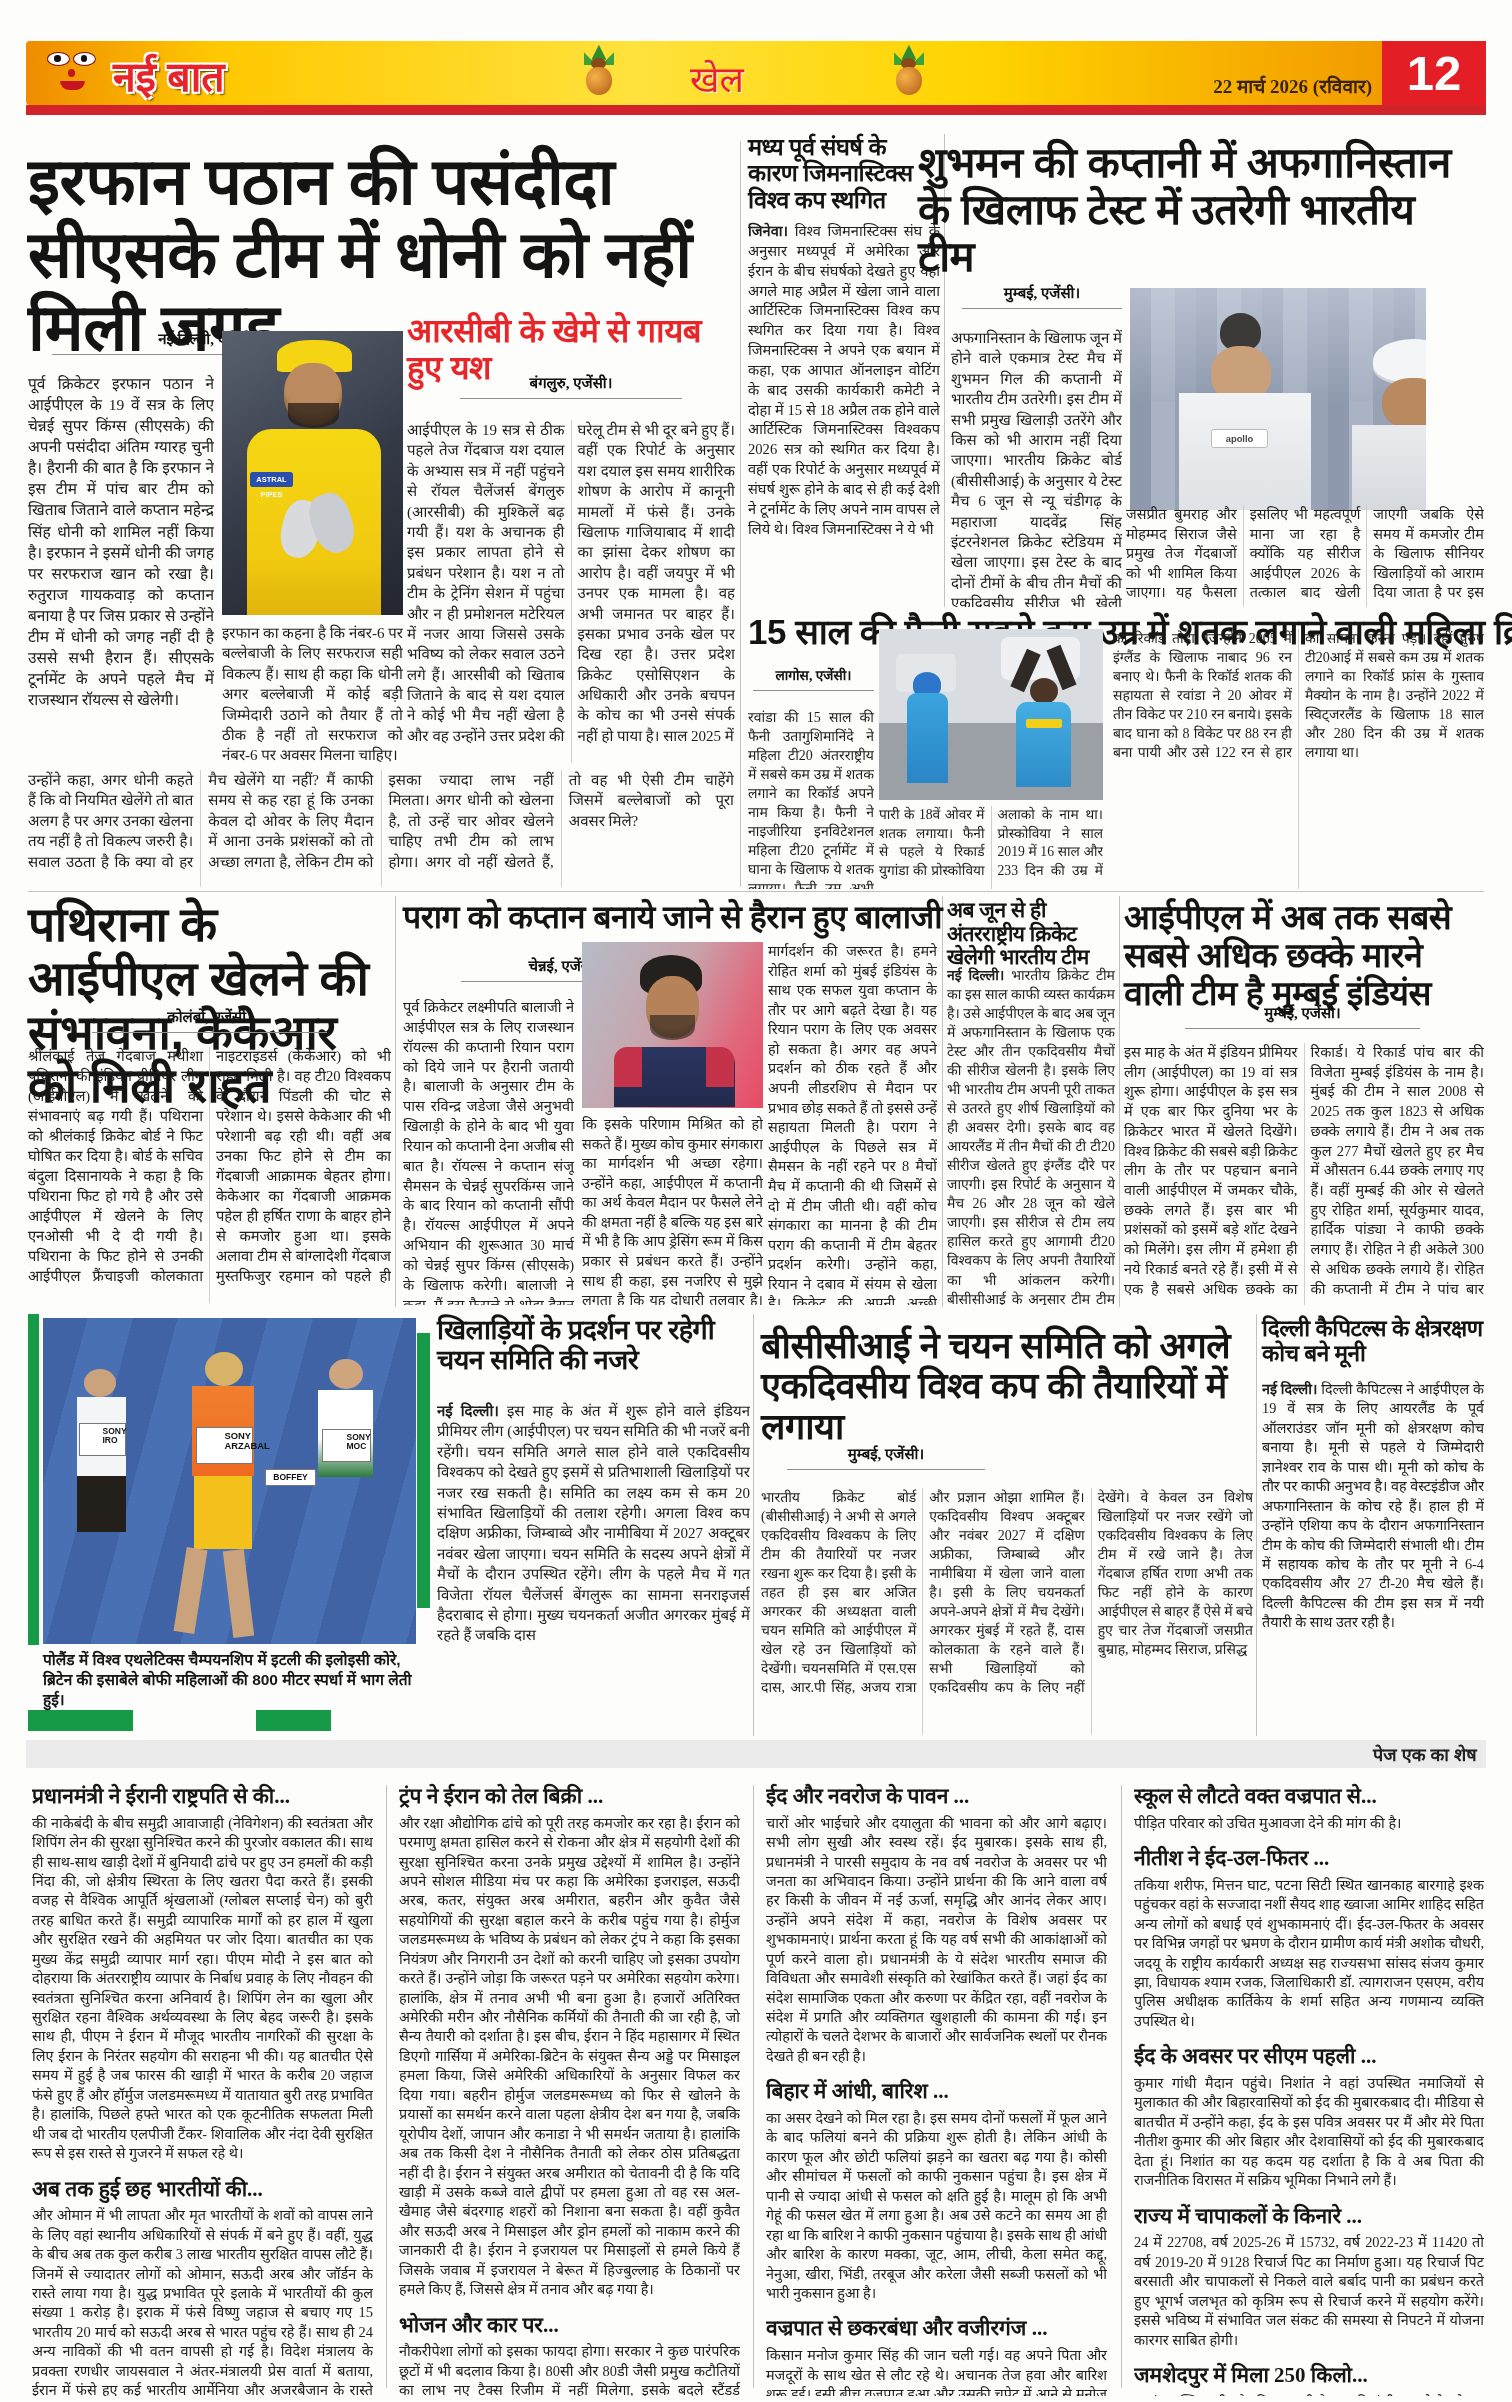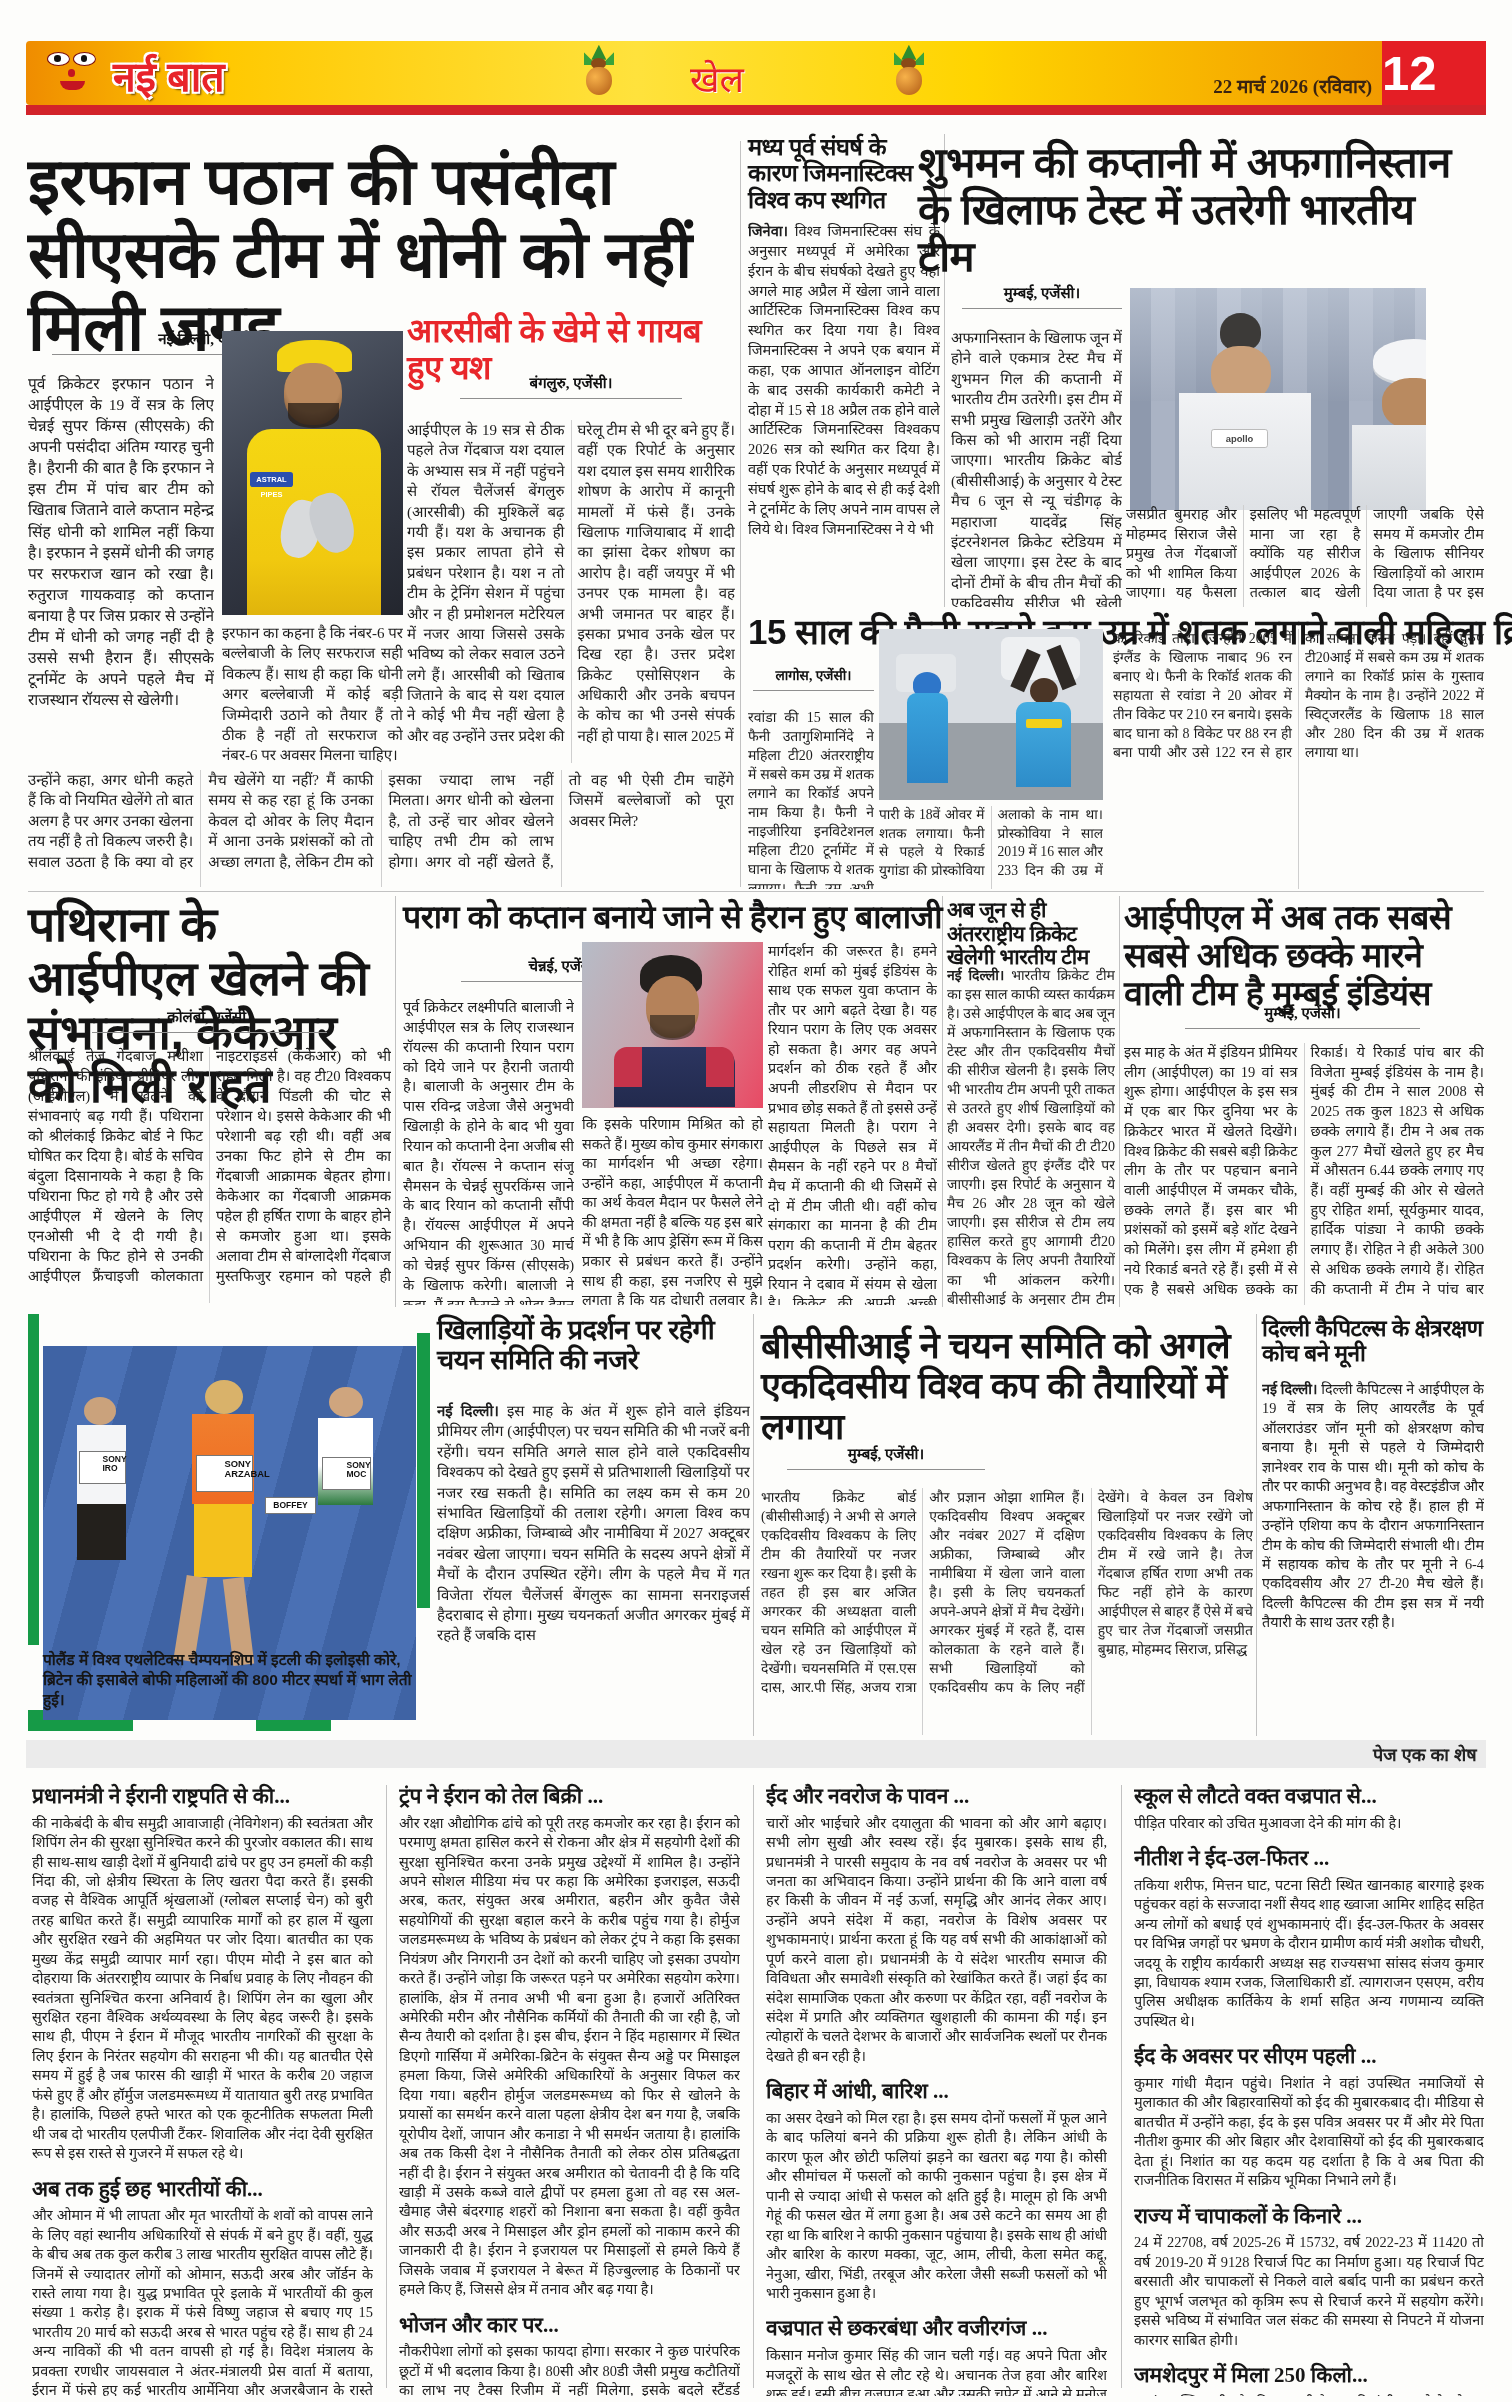--- a/index.html
+++ b/index.html
@@ -16,21 +16,21 @@
   .cols4{column-count:4;column-gap:15px;column-rule:0.9px solid #cfcfcf}
   .vrule{position:absolute;width:0.9px;background:#c2c2c2}
   .hrule{position:absolute;height:0.9px;background:#c2c2c2}
   .photo{position:absolute;overflow:hidden;background:#9aa0a8}
   .photo *{position:absolute}
   
   .banner{left:26px;top:41px;width:1356px;height:64px;position:absolute;
     background:linear-gradient(90deg,#ef8c00 0%,#ffc800 14%,#ffe23c 45%,#ffd400 70%,#f29b00 100%);
     border-radius:3.8px 0 0 3.8px}
   .pagebox{left:1382px;top:41px;width:104px;height:64px;position:absolute;background:#e41e25;
-    display:flex;align-items:center;}
+    display:flex;align-items:center;justify-content:center}
   .pagebox span{font-family:"Liberation Sans",sans-serif;font-weight:700;font-size:49px;color:#fff}
   .redstrip{left:26px;top:105px;width:1460px;height:10.4px;position:absolute;background:#d2232a}
   .brand{font-family:"Liberation Sans",sans-serif;font-weight:800;font-size:41px;color:#e8232a;
     text-shadow:-1.9px -1.9px 0 #fff,1.9px -1.9px 0 #fff,-1.9px 1.9px 0 #fff,1.9px 1.9px 0 #fff,2.8px 2.8px 1.9px #5a3a00}
   .khel{font-family:"Liberation Sans",sans-serif;font-weight:400;font-size:36px;color:#e8232a;
     text-shadow:0.9px 0.9px 0 #fff}
   .dateline-mast{font-weight:700;font-size:19px;color:#3a2410}
   
   .bandstrip{left:26px;top:1740px;width:1460px;height:28px;position:absolute;background:#ebebeb;
     display:flex;align-items:center;justify-content:flex-end;padding-right:9.4px;box-sizing:border-box}
@@ -177,21 +177,21 @@
 <div class="abs byline" style="left:1185px;top:1002px;width:235px">मुम्बई, एजेंसी।</div>
 <div class="abs bt cols2" style="left:1124px;top:1043px;width:360px;height:262px;font-size:14.5px">इस माह के अंत में इंडियन प्रीमियर लीग (आईपीएल) का 19 वां सत्र शुरू होगा। आईपीएल के इस सत्र में एक बार फिर दुनिया भर के क्रिकेटर भारत में खेलते दिखेंगे। विश्व क्रिकेट की सबसे बड़ी क्रिकेट लीग के तौर पर पहचान बनाने वाली आईपीएल में जमकर चौके, छक्के लगते हैं। इस बार भी प्रशंसकों को इसमें बड़े शॉट देखने को मिलेंगे। इस लीग में हमेशा ही नये रिकार्ड बनते रहे हैं। इसी में से एक है सबसे अधिक छक्के का रिकार्ड। ये रिकार्ड पांच बार की विजेता मुम्बई इंडियंस के नाम है। मुंबई की टीम ने साल 2008 से 2025 तक कुल 1823 से अधिक छक्के लगाये हैं। टीम ने अब तक कुल 277 मैचों खेलते हुए हर मैच में औसतन 6.44 छक्के लगाए गए हैं। वहीं मुम्बई की ओर से खेलते हुए रोहित शर्मा, सूर्यकुमार यादव, हार्दिक पांड्या ने काफी छक्के लगाए हैं। रोहित ने ही अकेले 300 से अधिक छक्के लगाये हैं। रोहित की कप्तानी में टीम ने पांच बार खिताब भी जीता है पर अब टीम की कप्तानी हार्दिक पंड्या के पास है। वहीं सबसे ज्यादा छक्के मारने के मामले में दूसरे नंबर पर रॉयल चैलेंजर्स बेंगलुरु (आरसीबी) है। अब तक खेले गए 271 मैचों में आरसीबी ने 1774 छक्के लगाए हैं। इस टीम में विराट कोहली लंबे समय तक कप्तान रहे हैं।</div>
 
 <div class="vrule" style="left:753px;top:1314px;height:422px"></div>
 <div class="vrule" style="left:1256px;top:1314px;height:422px"></div>
 
 <div class="greenbar" style="left:28px;top:1314px;width:11.3px;height:331px"></div>
 <div class="greenbar" style="left:417px;top:1333px;width:13px;height:275px"></div>
 <div class="greenbar" style="left:28px;top:1710px;width:105px;height:21px"></div>
 <div class="greenbar" style="left:256px;top:1710px;width:75px;height:21px"></div>
-<div class="photo" style="left:43px;top:1346px;width:373px;height:374px;background:repeating-linear-gradient(105deg,#3f63a4 0 43px,#4a70b4 43px 87px)">
+<div class="photo" style="left:43px;top:1318px;width:373px;height:326px;background:repeating-linear-gradient(105deg,#3f63a4 0 43px,#4a70b4 43px 87px)">
   <div style="left:0;top:0;width:373px;height:66px;background:linear-gradient(180deg,#1d2a44,#31movies4463 80%,rgba(49,68,99,0))"></div>
 
   <div style="left:41px;top:51px;width:32px;height:28px;background:#caa27c;border-radius:50%"></div>
   <div style="left:34px;top:79px;width:49px;height:79px;background:#f4f5f7"></div>
   <div class="bib" style="left:36px;top:105px;width:45px;height:28px;font-size:8.5px;padding-top:2.8px">
     <span>SONY</span>
       <br>
     <span>IRO</span>
   </div>
   <div style="left:34px;top:158px;width:49px;height:56px;background:#23201c"></div>

